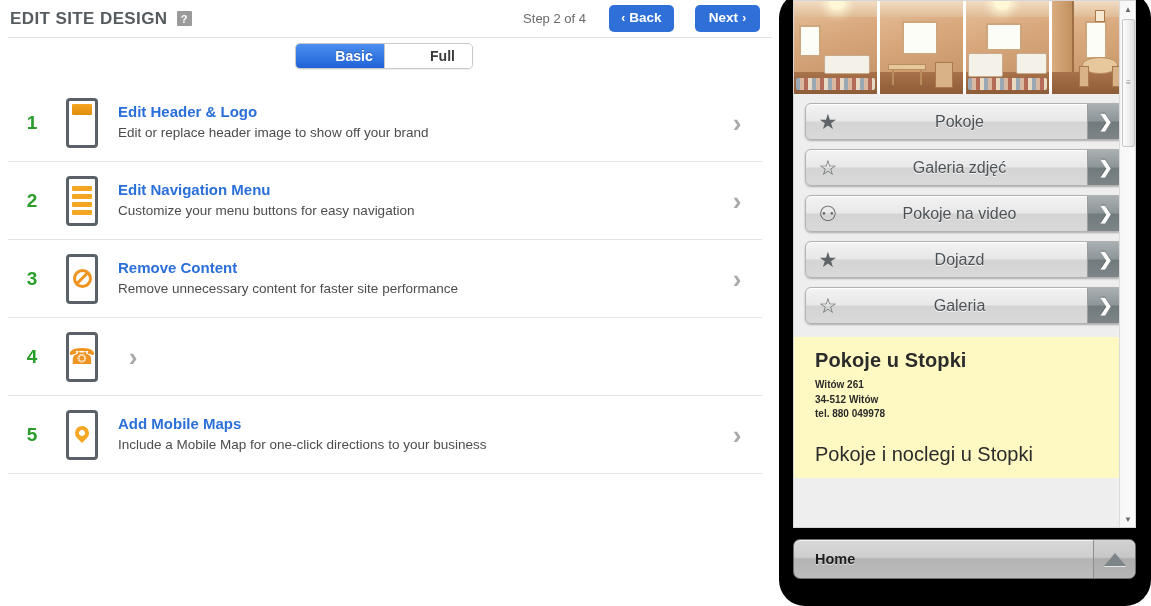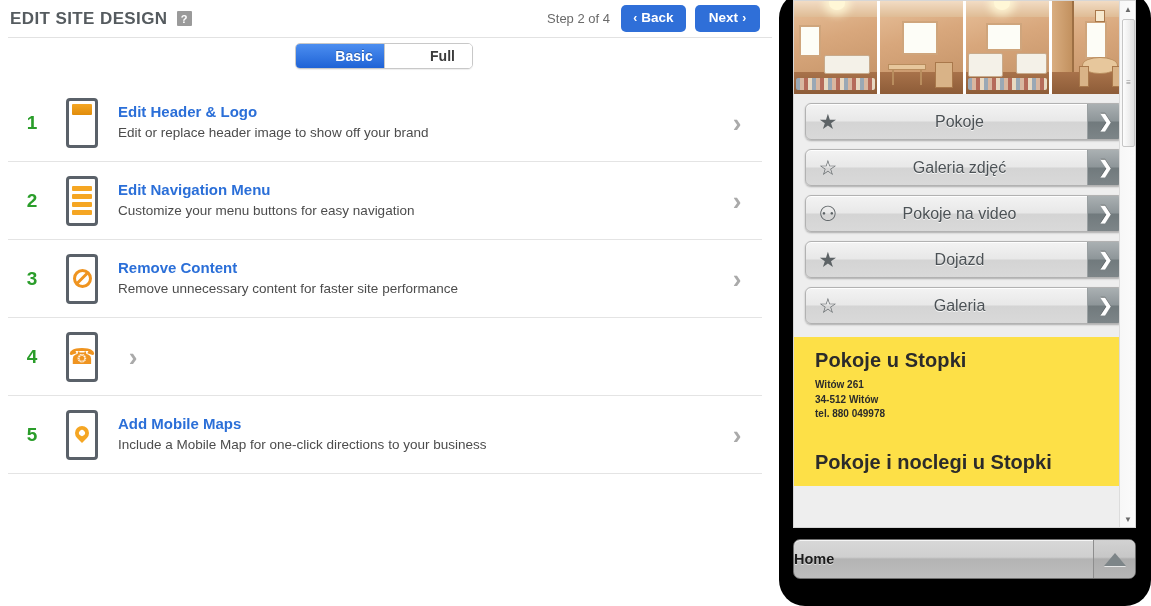--- a/index.html
+++ b/index.html
@@ -32,21 +32,21 @@
   }
   #help-icon {
     display: inline-flex; align-items: center; justify-content: center;
     width: 15px; height: 15px; margin-left: 9px;
     background: #9a9a9a; color: #fff;
     font-size: 11px; font-weight: bold;
     border-radius: 1px;
     cursor: pointer;
   }
   #header-right {
-    margin-left: auto; display: flex; align-items: center; gap: 9px;
+    margin-left: auto; display: flex; align-items: center; gap: 21px;
   }
   #step-label { font-size: 13px; color: #6a6a6a; margin-right: 2px; }
   .nav-btn {
     background: #2f6fd8;
     color: #fff; border: none;
     font-family: "Liberation Sans", sans-serif;
     font-size: 13.5px; font-weight: bold;
     border-radius: 5px;
     padding: 6px 12px 7px;
     cursor: pointer;
@@ -266,32 +266,32 @@
   .mbtn-arrow {
     flex: 0 0 36px; align-self: stretch;
     display: flex; align-items: center; justify-content: center;
     background: linear-gradient(#aab0b2 0%, #8e9699 48%, #717a7d 52%, #7d8588 100%);
     border-left: 1px solid #9aa0a2;
     color: #fff; font-size: 17px; font-weight: bold;
     text-shadow: 0 -1px 0 rgba(0,0,0,.35);
   }
 
   
-  #phone-body { padding: 12px 21px 10px; background:#fde047; }
+  #phone-body { padding: 12px 21px 10px; background:#fef9c3; }
   .pb-h1 {
     font-size: 20px; font-weight: bold; color: #2b2b2b;
     margin-bottom: 6px; letter-spacing: .1px;
   }
   .pb-line {
     font-size: 10px; font-weight: bold; color: #2b2b2b;
     line-height: 1.45;
   }
   .pb-h2 {
-    font-size: 20px; font-weight: bold; color: #2b2b2b;
-    margin-top: 26px; line-height: 1.42; max-width: 240px;
+    font-size: 20px; font-weight: normal; color: #2b2b2b;
+    margin-top: 18px; line-height: 1.42; max-width: 240px;
   }
 
   
   #phone-scrollbar {
     position: absolute; right: 0; top: 0;
     width: 16px; height: 100%;
     background: linear-gradient(90deg,#f7f7f7,#fbfbfb);
     border-left: 1px solid #dcdcdc;
   }
   #sb-up, #sb-down {
@@ -320,20 +320,21 @@
     border: 1px solid #6e6e6e;
     border-radius: 7px;
     overflow: hidden;
     background: linear-gradient(#d8d8d8 0%, #cfcfcf 45%, #b4b4b4 50%, #bdbdbd 100%);
     box-shadow: inset 0 1px 0 rgba(255,255,255,.75);
   }
   #home-label {
     flex: 1; display: flex; align-items: center;
     font-size: 14.5px; font-weight: bold; color: #1c1c1c;
     text-shadow: 0 1px 0 rgba(255,255,255,.6);
+    margin-left: 21px;
   }
   #home-up {
     flex: 0 0 42px;
     display: flex; align-items: center; justify-content: center;
     border-left: 1px solid #8e8e8e;
     background: linear-gradient(#d2d2d2 0%, #c7c7c7 45%, #adadad 50%, #b6b6b6 100%);
   }
   .tri-up {
     width: 0; height: 0;
     border-left: 11px solid transparent;

